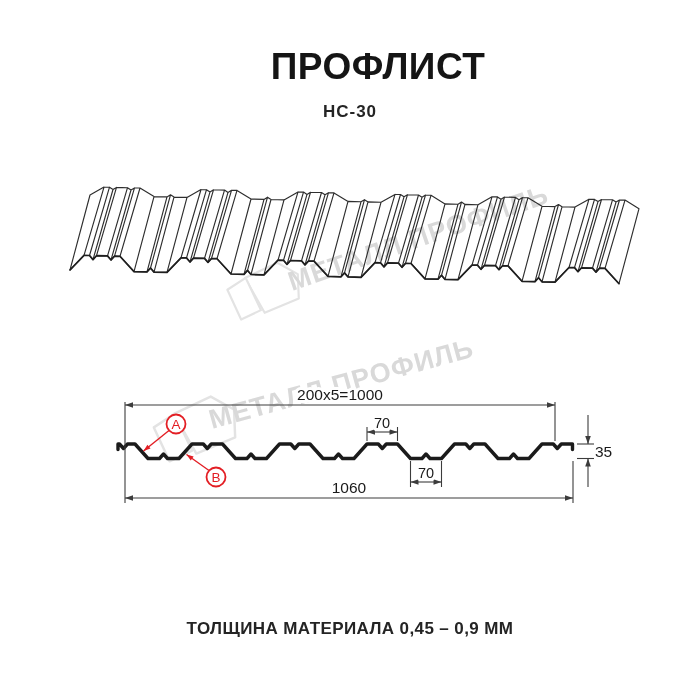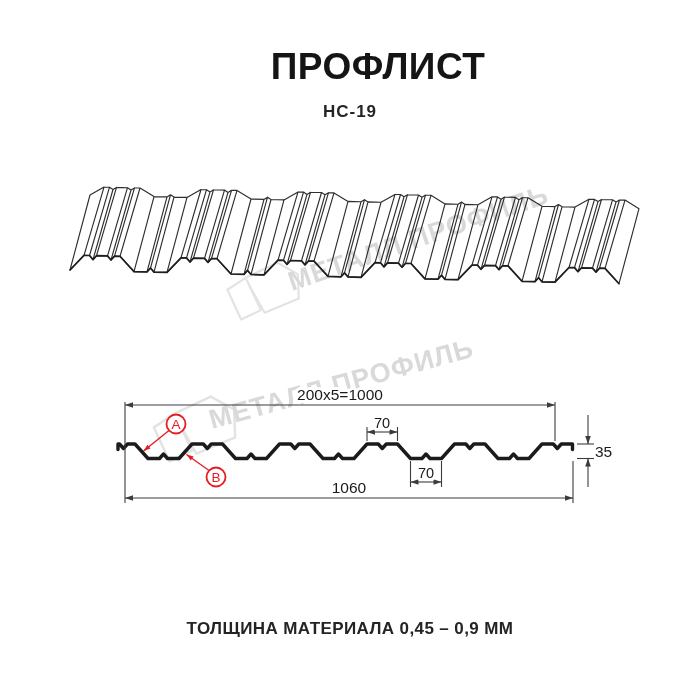--- a/index.html
+++ b/index.html
@@ -98,15 +98,15 @@
           <path d="M186.5,454.5 L193.6534967378813,456.51927819309816 L190.7558778060813,460.5940548159419 Z" fill="#e31e24"></path>
         </g>
       <circle cx="176" cy="424" r="9.5" fill="#ffffff" stroke-width="1.8" stroke="#e31e24"></circle>
       <text class="callout-letter" x="176" y="428.8" text-anchor="middle" fill="#e31e24">A</text>
       <circle cx="216" cy="477" r="9.5" fill="#ffffff" stroke-width="1.8" stroke="#e31e24"></circle>
       <text class="callout-letter" x="216" y="481.8" text-anchor="middle" fill="#e31e24">B</text>
     </g>
   </svg>
 
   <div class="title">ПРОФЛИСТ</div>
-  <div class="subtitle">НС-19</div>
+  <div class="subtitle">НС-30</div>
   <div class="footnote">ТОЛЩИНА МАТЕРИАЛА 0,45 – 0,9 ММ</div>
 </div>
 
 </body></html>

